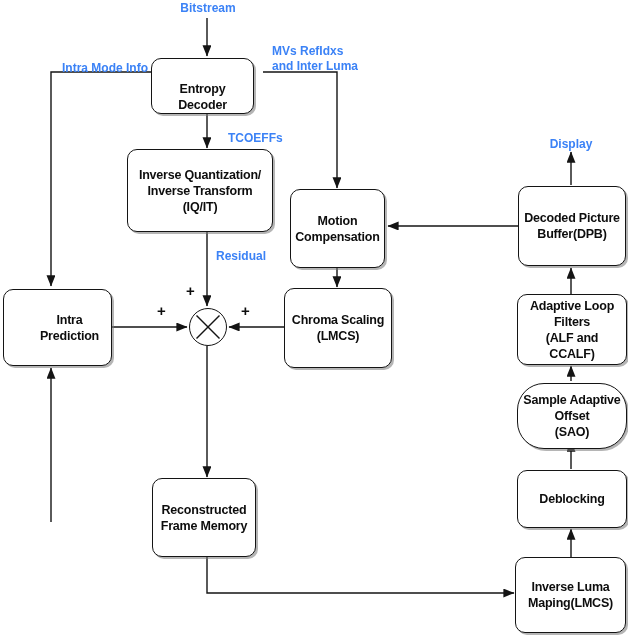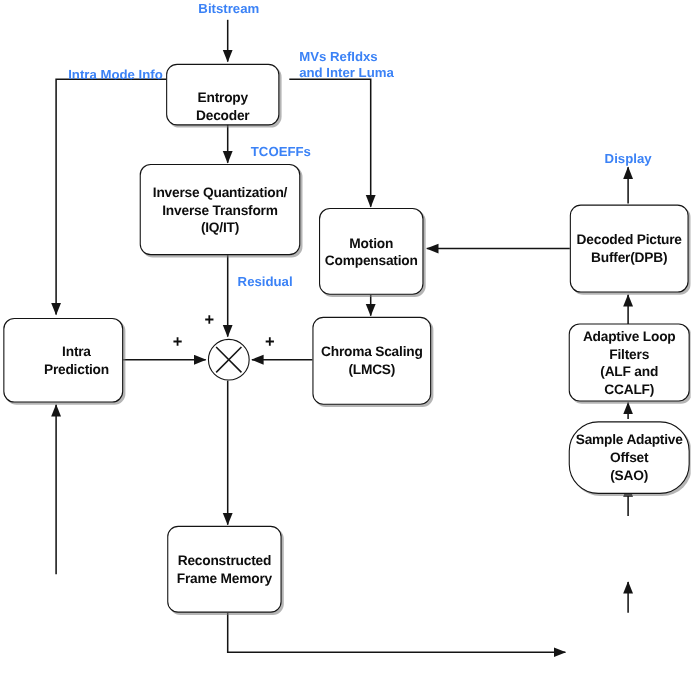--- a/index.html
+++ b/index.html
@@ -168,21 +168,28 @@
 Filters
 (ALF and CCALF)</span>
   </div>
 
   <div class="node" style="left:517px; top:383px; width:110px; height:66px;border-radius:27px;">
     <span class="node-label">Sample Adaptive
 Offset
 (SAO)</span>
   </div>
 
-
+  <div class="node" style="left:517px; top:470px; width:110px; height:58px;">
+    <span class="node-label">Deblocking</span>
+  </div>
+
+  <div class="node" style="left:515px; top:557px; width:111px; height:76px;">
+    <span class="node-label">Inverse Luma
+Maping(LMCS)</span>
+  </div>
 
   <span class="edge-label" style="left:168px; top:1px; width:80px;">Bitstream</span>
 
   <span class="edge-label" style="left:50px; top:61px; width:110px;">Intra Mode Info</span>
 
   <span class="edge-label" style="left:272px; top:44px; width:100px; text-align:left;">MVs RefIdxs
 and Inter Luma</span>
 
   <span class="edge-label" style="left:216px; top:131px; width:70px; text-align:left;margin-left:12px;">TCOEFFs</span>
 

